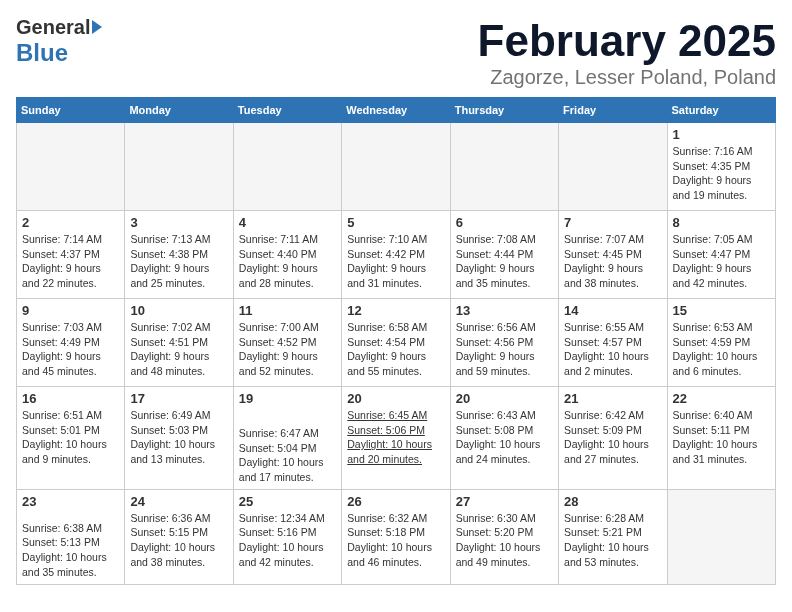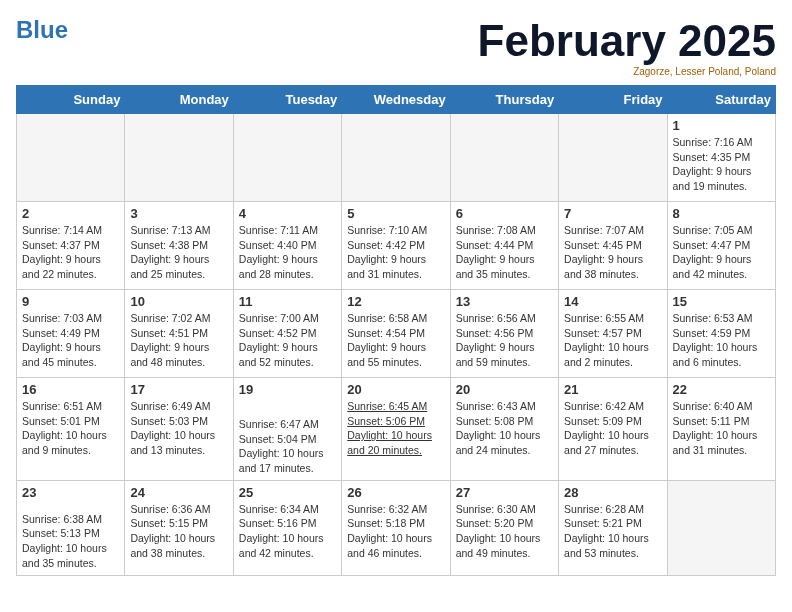--- a/index.html
+++ b/index.html
@@ -46,34 +46,34 @@
     }
     .title-section {
       text-align: right;
     }
     .month-title {
       font-size: 44px;
       font-weight: bold;
       color: #0f172a;
     }
     .location {
-      font-size: 10px;
-      color: #a16207;
+      font-size: 20px;
+      color: #737373;
     }
     table {
       width: 100%;
       border-collapse: collapse;
       table-layout: fixed;
     }
     th {
       background-color: #2e74b5;
       color: white;
       padding: 6px 4px;
-      text-align: right;
-      font-size: 13px;
+      text-align: left;
+      font-size: 11px;
       font-weight: bold;
       border: 1px solid #2e74b5;
     }
     td {
       border: 1px solid #ccc;
       vertical-align: top;
       padding: 4px 5px;
       height: 88px;
       font-size: 11px;
       color: #333;
@@ -92,20 +92,24 @@
       font-size: 10.5px;
       color: #333;
       line-height: 1.4;
     }
   </style>
 </head>
 <body>
 
 <div class="header">
   <div class="logo">
+    <div class="logo-text">
+      <span class="logo-general">General</span>
+      <span class="logo-arrow"></span>
+    </div>
     <span class="logo-blue">Blue</span>
   </div>
   <div class="title-section">
     <div class="month-title">February 2025</div>
     <div class="location">Zagorze, Lesser Poland, Poland</div>
   </div>
 </div>
 
 <table>
   <thead>
@@ -274,21 +278,21 @@
 Daylight: 10 hours and 35 minutes.</div>
         </td>
         <td>
           <span class="day-num">24</span>
           <div class="day-info" style="white-space: pre-line;">Sunrise: 6:36 AM
 Sunset: 5:15 PM
 Daylight: 10 hours and 38 minutes.</div>
         </td>
         <td>
           <span class="day-num">25</span>
-          <div class="day-info" style="white-space: pre-line;">Sunrise: 6:34 AM
+          <div class="day-info" style="white-space: pre-line;">Sunrise: 12:34 AM
 Sunset: 5:16 PM
 Daylight: 10 hours and 42 minutes.</div>
         </td>
         <td>
           <span class="day-num">26</span>
           <div class="day-info" style="white-space: pre-line;">Sunrise: 6:32 AM
 Sunset: 5:18 PM
 Daylight: 10 hours and 46 minutes.</div>
         </td>
         <td>

